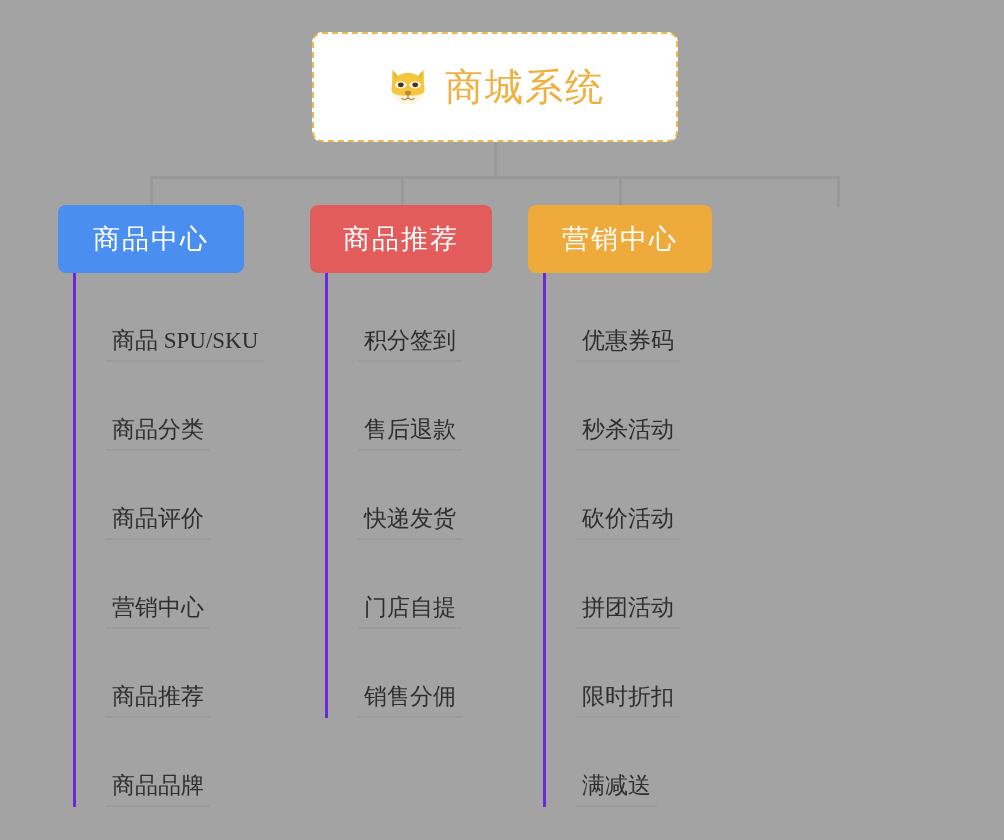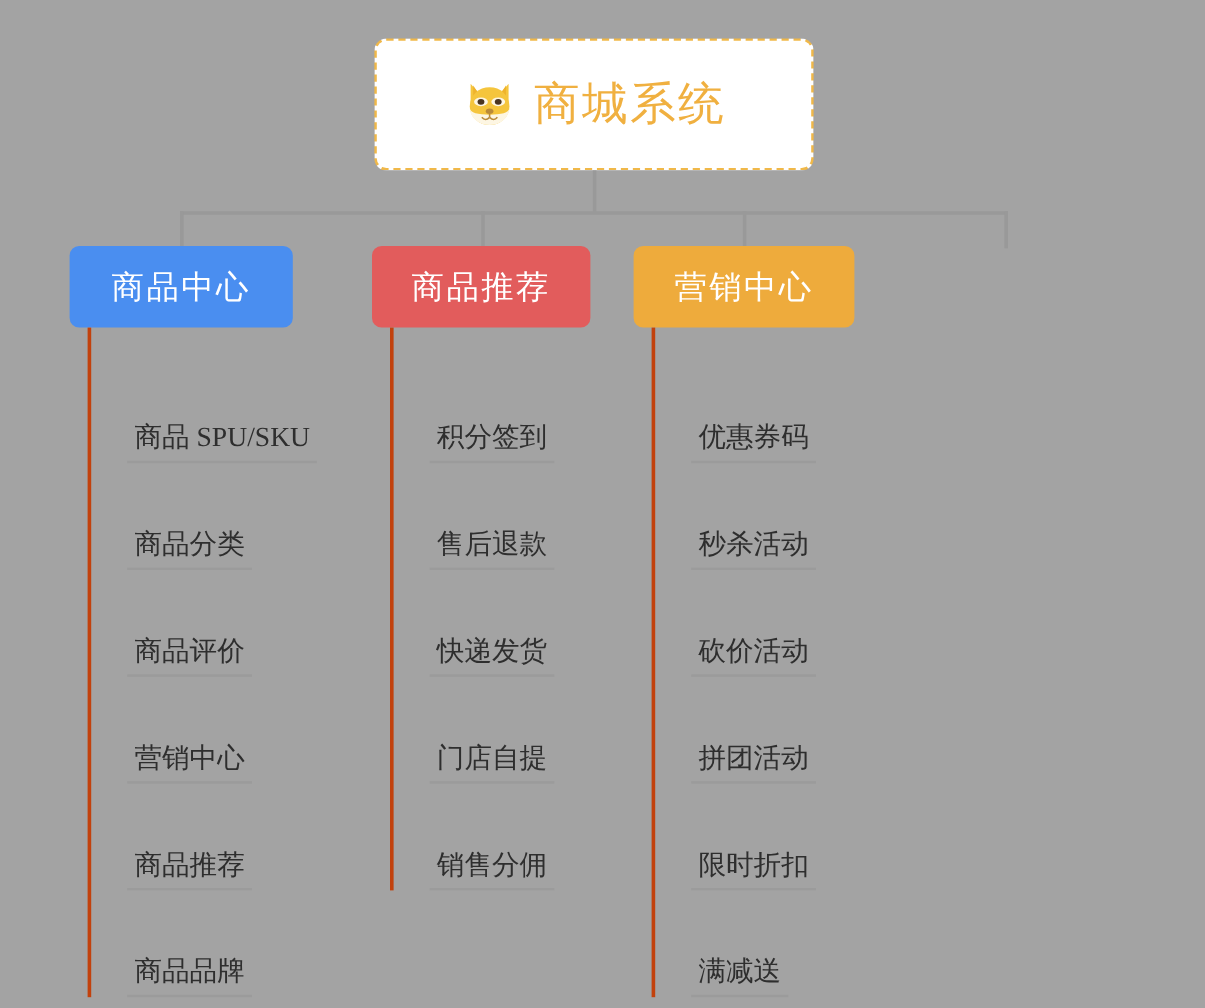--- a/index.html
+++ b/index.html
@@ -69,22 +69,22 @@
     color: #ffffff;
     font-size: 27px;
     letter-spacing: 2px;
     white-space: nowrap;
   }
 
   
   .leaf-list {
     position: relative;
     margin-left: 15px;
-    border-left: 3px solid #c2410c;
-    padding-top: 24px;
+    border-left: 3px solid #6d28d9;
+    padding-top: 0;
   }
   .leaf-item {
     position: relative;
     height: 89px;
     display: flex;
     align-items: flex-end;
     padding-left: 30px;
   }
   .leaf-label {
     font-size: 23px;

